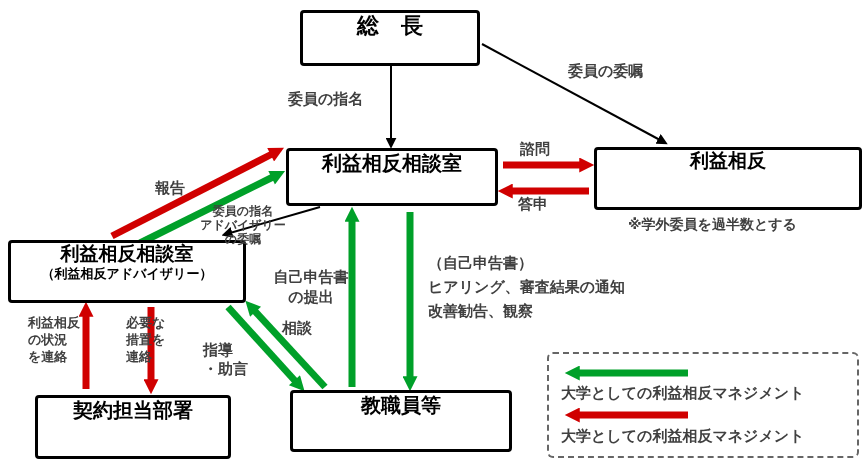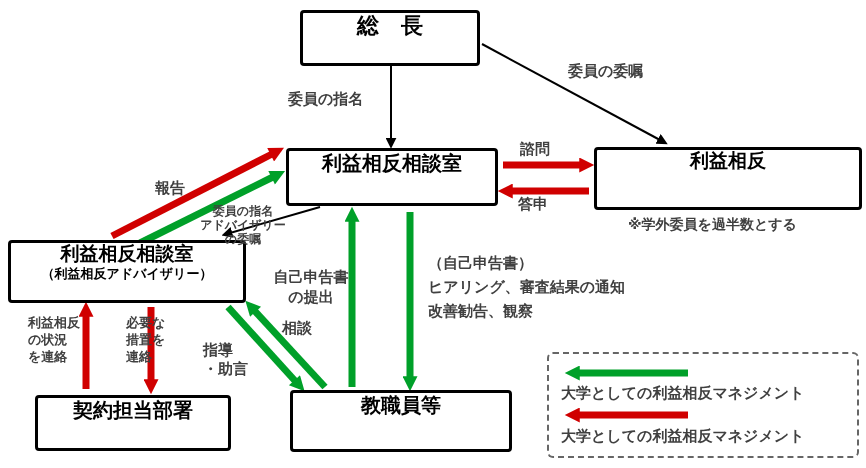--- a/index.html
+++ b/index.html
@@ -76,21 +76,21 @@
 
   <div class="box" style="left:594px;top:147px;width:268px;height:63px;font-size:19px">
     <span>利益相反</span>
   </div>
 
   <div class="box" style="left:8px;top:240px;width:238px;height:63px">
     <span style="font-size:19px">利益相反相談室</span>
     <span style="font-size:13px">（利益相反アドバイザリー）</span>
   </div>
 
-  <div class="box" style="left:35px;top:395px;width:196px;height:56px;font-size:20px">
+  <div class="box" style="left:35px;top:395px;width:196px;height:64px;font-size:20px">
     <span>契約担当部署</span>
   </div>
 
   <div class="box" style="left:290px;top:390px;width:222px;height:62px;font-size:20px">
     <span>教職員等</span>
   </div>
 
   <div class="label" style="left:288px;top:89px;width:98px;text-align:left;font-size:15px">委員の指名</div>
 
   <div class="label" style="left:568px;top:61px;font-size:15px">委員の委嘱</div>

